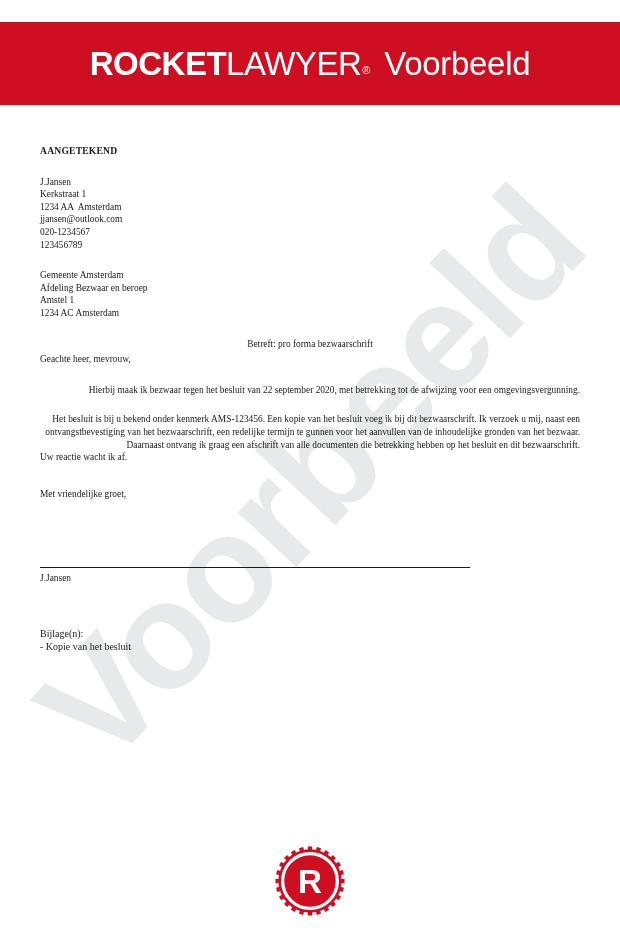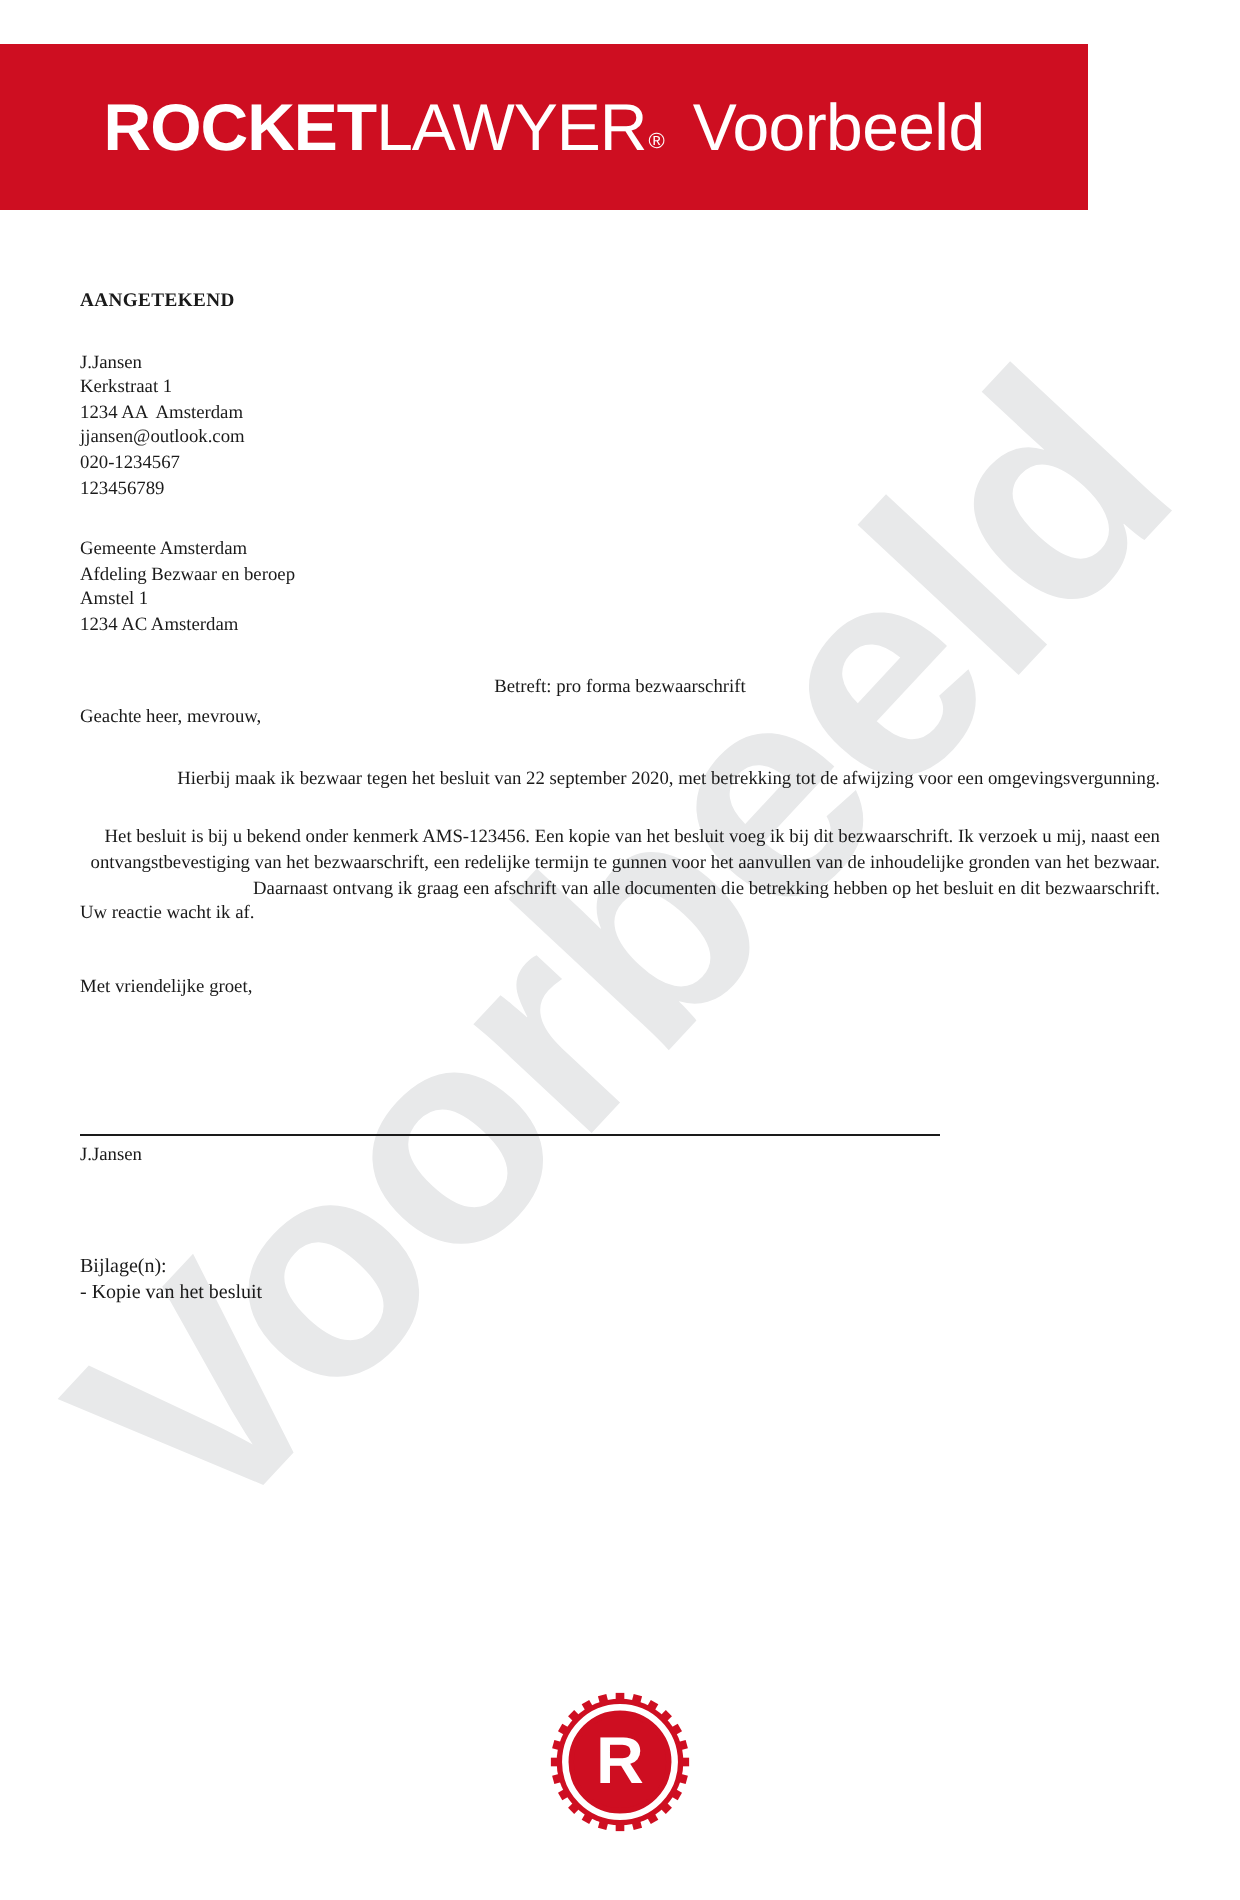--- a/index.html
+++ b/index.html
@@ -38,21 +38,21 @@
     color: #e8e9ea;
     white-space: nowrap;
     line-height: 1;
   }
 
   
   #header-band {
     position: absolute;
     left: 0;
     top: 22px;
-    width: 544px;
+    width: 620px;
     height: 83px;
     background: #ce0e21;
     z-index: 3;
     display: flex;
     align-items: center;
     justify-content: center;
   }
   #brand-lockup {
     font-family: "Liberation Sans", sans-serif;
     color: #ffffff;

